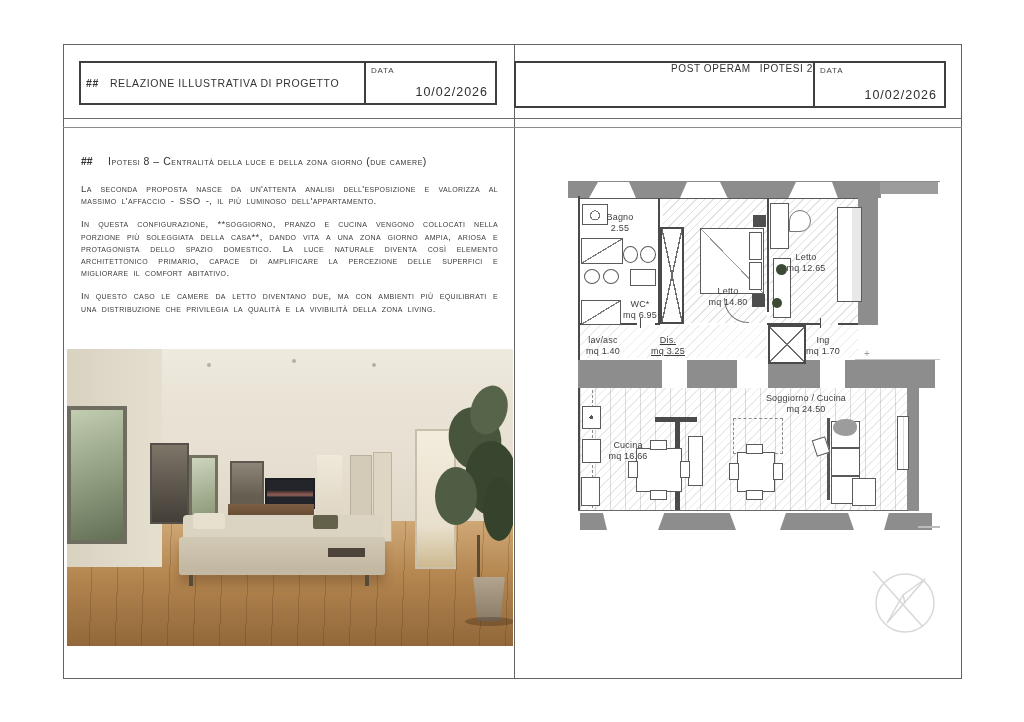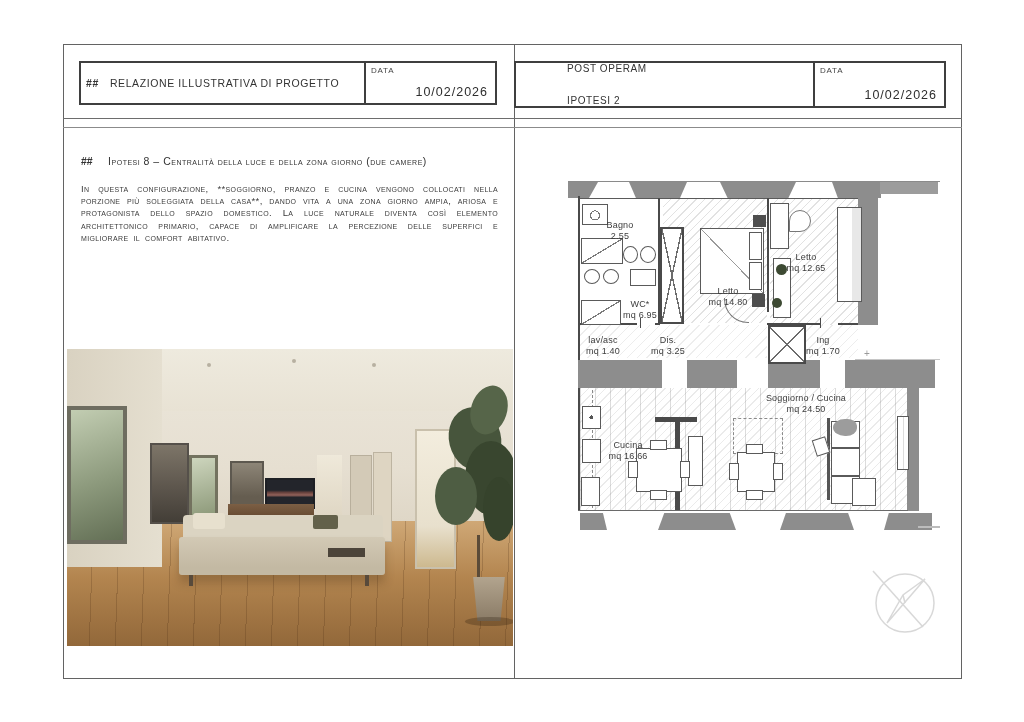--- a/index.html
+++ b/index.html
@@ -10,21 +10,21 @@
   
   .frame{left:63px;top:44px;width:897px;height:633px;border:1px solid #636363;}
   .vdiv{left:514px;top:44px;width:1px;height:634px;background:#636363;}
   .rule{left:63px;width:899px;height:1px;background:#6d6d6d;}
 
   
   .tbox{border:2px solid #3f3f3f;background:#fff;display:flex;}
   .tmain{flex:1;display:flex;align-items:center;padding-left:5px;
          font-size:10.5px;letter-spacing:.6px;color:#333;}
   .tmain .hash{margin-right:11px;font-weight:bold;}
-  .tmain2{flex:1;display:flex;flex-direction:column;justify-content:space-between;
+  .tmain2{flex:1;display:flex;justify-content:flex-end;
           padding-left:51px;font-size:10px;letter-spacing:.6px;color:#333;gap:9px;}
   .dcell{width:129px;border-left:2px solid #3f3f3f;position:relative;}
   .dlabel{position:absolute;left:5px;top:3px;font-size:8px;letter-spacing:.8px;color:#444;}
   .dval{position:absolute;right:7px;bottom:4px;font-size:12.5px;letter-spacing:1px;color:#2e2e2e;}
 
   
   .article{left:81px;top:155px;width:417px;}
   .heading{font-variant:small-caps;font-size:10.5px;letter-spacing:.5px;color:#323232;margin:0 0 16px 0;}
   .heading .hash{font-weight:bold;margin-right:12px;letter-spacing:0;}
   .article p{font-variant:small-caps;font-size:9.6px;line-height:12.2px;letter-spacing:.35px;
@@ -93,21 +93,23 @@
       <span class="dlabel">DATA</span>
       <span class="dval">10/02/2026</span>
     </div>
   </div>
 
   <div class="abs article">
     <div class="heading">
       <span class="hash">##</span>
       <span>Ipotesi 8 – Centralità della luce e della zona giorno (due camere)</span>
     </div>
+    <p>La seconda proposta nasce da un'attenta analisi dell'esposizione e valorizza al massimo l'affaccio - SSO -, il più luminoso dell'appartamento.</p>
     <p>In questa configurazione, **soggiorno, pranzo e cucina vengono collocati nella porzione più soleggiata della casa**, dando vita a una zona giorno ampia, ariosa e protagonista dello spazio domestico. La luce naturale diventa così elemento architettonico primario, capace di amplificare la percezione delle superfici e migliorare il comfort abitativo.</p>
+    <p>In questo caso le camere da letto diventano due, ma con ambienti più equilibrati e una distribuzione che privilegia la qualità e la vivibilità della zona living.</p>
   </div>
 
   <div class="abs photo">
     <div class="ph" style="left:0;top:0;width:446px;height:62px;background:linear-gradient(180deg,#eeeade,#e8e2d4);"></div>
     <div class="ph" style="left:0;top:172px;width:446px;height:125px;background:linear-gradient(180deg,#cfa876 0%,#b3854f 45%,#92683a 100%);background-image:repeating-linear-gradient(92deg,rgba(70,40,15,.22) 0 1px,transparent 1px 26px),linear-gradient(180deg,#cfa876 0%,#b3854f 45%,#92683a 100%);"></div>
     <div class="ph" style="left:0;top:0;width:95px;height:218px;background:linear-gradient(90deg,#d9d2c1,#e5dfd0);"></div>
     <div class="ph" style="left:0;top:57px;width:52px;height:130px;border:4px solid #6e6d60;background:linear-gradient(160deg,#c2cdb2 0%,#8d9a7d 55%,#636f55 100%);"></div>
     <div class="ph" style="left:122px;top:106px;width:23px;height:67px;border:3px solid #73725f;background:linear-gradient(165deg,#cdd5bd,#83906f);"></div>
     <div class="ph" style="left:83px;top:94px;width:35px;height:77px;border:2px solid #55504a;background:linear-gradient(180deg,#7d7568 0%,#5d564d 55%,#433e37 100%);"></div>
     <div class="ph" style="left:163px;top:112px;width:30px;height:48px;border:2px solid #5d584f;background:linear-gradient(180deg,#8d8577 0%,#655d50 70%);"></div>
@@ -226,41 +228,41 @@
     <div class="abs furn" style="left:205px;top:285px;width:8px;height:15px;"></div>
     <div class="abs" style="left:259px;top:240px;width:3px;height:82px;background:#555;"></div>
     <div class="abs furn" style="left:263px;top:243px;width:27px;height:25px;"></div>
     <div class="abs furn" style="left:263px;top:270px;width:27px;height:26px;"></div>
     <div class="abs furn" style="left:263px;top:298px;width:27px;height:26px;"></div>
     <div class="abs furn" style="left:284px;top:300px;width:22px;height:26px;"></div>
     <div class="abs" style="left:265px;top:241px;width:24px;height:17px;background:#9c9c9c;border-radius:50% 40% 45% 50%;"></div>
     <div class="abs furn" style="left:246px;top:260px;width:12px;height:15px;transform:rotate(-18deg);"></div>
     <div class="abs furn" style="left:329px;top:238px;width:10px;height:52px;background:linear-gradient(90deg,#fff 0 45%,#ddd 45% 55%,#fff 55%);"></div>
 
-    <div class="rlabel" style="left:52px;top:53px;">
+    <div class="rlabel" style="left:52px;top:45px;">
       <span>Bagno</span><br>
       <span>2.55</span>
     </div>
     <div class="rlabel" style="left:72px;top:132px;">
       <span>WC*</span><br>
       <span>mq 6.95</span>
     </div>
     <div class="rlabel" style="left:160px;top:119px;">
       <span>Letto</span><br>
       <span>mq 14.80</span>
     </div>
     <div class="rlabel" style="left:238px;top:85px;">
       <span>Letto</span><br>
       <span>mq 12.65</span>
     </div>
     <div class="rlabel" style="left:35px;top:168px;">
       <span>lav/asc</span><br>
       <span>mq 1.40</span>
     </div>
-    <div class="rlabel" style="left:100px;top:168px;">
+    <div class="rlabel" style="left:100px;top:168px;text-decoration:underline;">
       <span>Dis.</span><br>
       <span>mq 3.25</span>
     </div>
     <div class="rlabel" style="left:255px;top:168px;">
       <span>Ing</span><br>
       <span>mq 1.70</span>
     </div>
     <div class="rlabel" style="left:60px;top:273px;">
       <span>Cucina</span><br>
       <span>mq 16.66</span>

